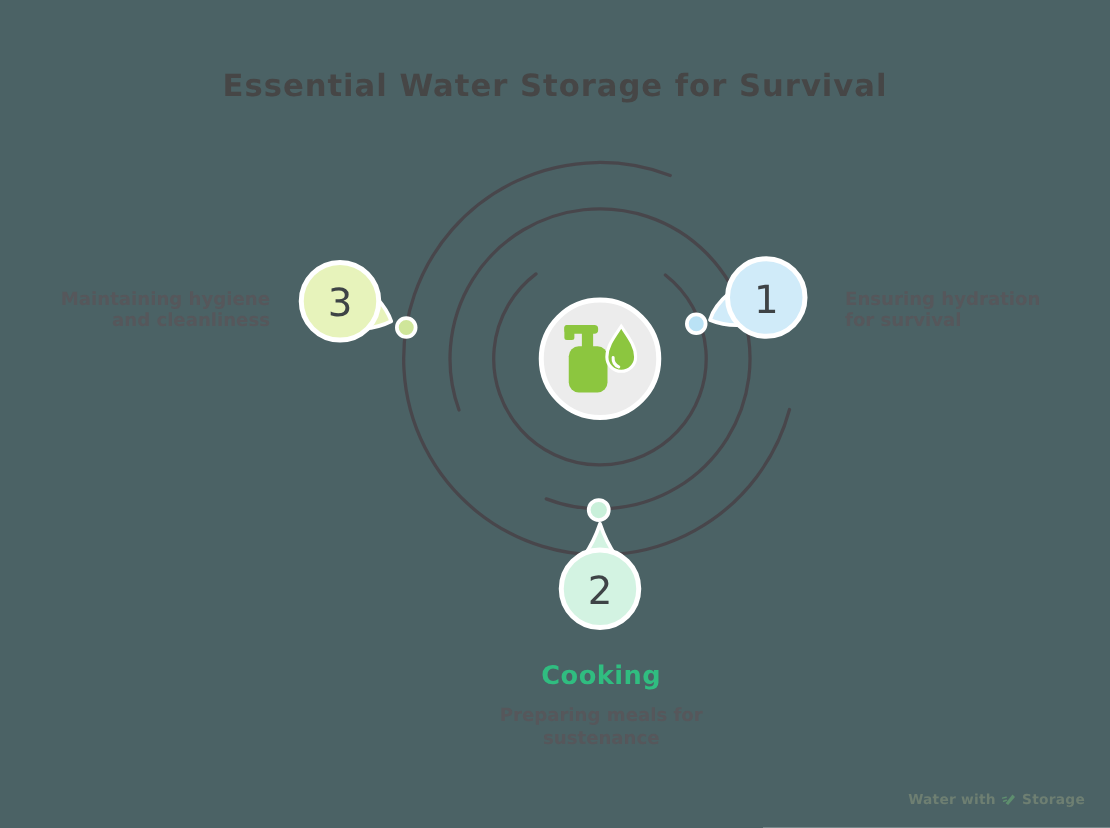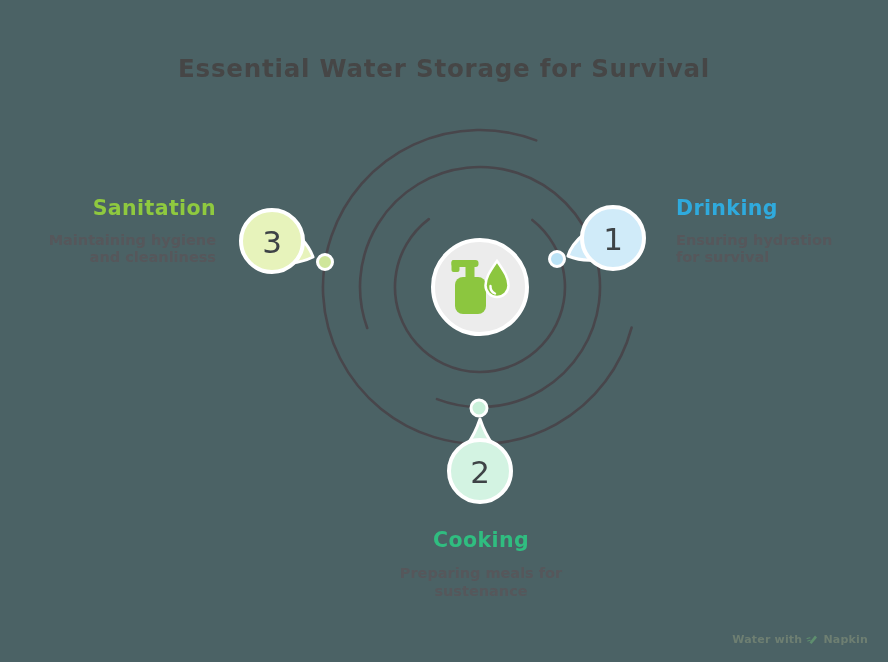--- a/index.html
+++ b/index.html
@@ -86,40 +86,38 @@
         <rect x="465.5" y="264" width="9" height="16"></rect>
         <rect x="455" y="277" width="31" height="37" rx="8"></rect>
         <path d="M497,261 C491,270 485.5,277 485.5,285.5 A11.5,11.5 0 0 0 508.5,285.5 C508.5,277 503,270 497,261 Z" stroke="#ffffff" stroke-width="2.5"></path>
         <path d="M490.5,286 A7.5,7.5 0 0 0 495,293.5" fill="none" stroke="#ffffff" stroke-width="2.4" stroke-linecap="round"></path>
       </g>
     </g>
   </svg>
 
   <div class="title">Essential Water Storage for Survival</div>
 
-  <div class="heading sanitation">Sanitation</div>
   <div class="desc sanitation">
     <div>Maintaining hygiene</div>
     <div>and cleanliness</div>
   </div>
 
-  <div class="heading drinking">Drinking</div>
   <div class="desc drinking">
     <div>Ensuring hydration</div>
     <div>for survival</div>
   </div>
 
   <div class="heading cooking">Cooking</div>
   <div class="desc cooking">
     <div>Preparing meals for</div>
     <div>sustenance</div>
   </div>
 
   <div class="footer">
     <span>Water with</span>
     <svg width="13" height="13" viewBox="0 0 13 13">
       <path d="M3.5,9.5 L9,2.5 L11,4.5 L5.5,11 Z" fill="#5e8e6e"></path>
       <path d="M1,5.5 L4,4.8 M1.8,8 L4.2,7.2" stroke="#5e8e6e" stroke-width="1.1" stroke-linecap="round" fill="none"></path>
     </svg>
-    <span>Napkin</span>
+    <span>Storage</span>
   </div>
 
 </div>
 
 </body></html>

